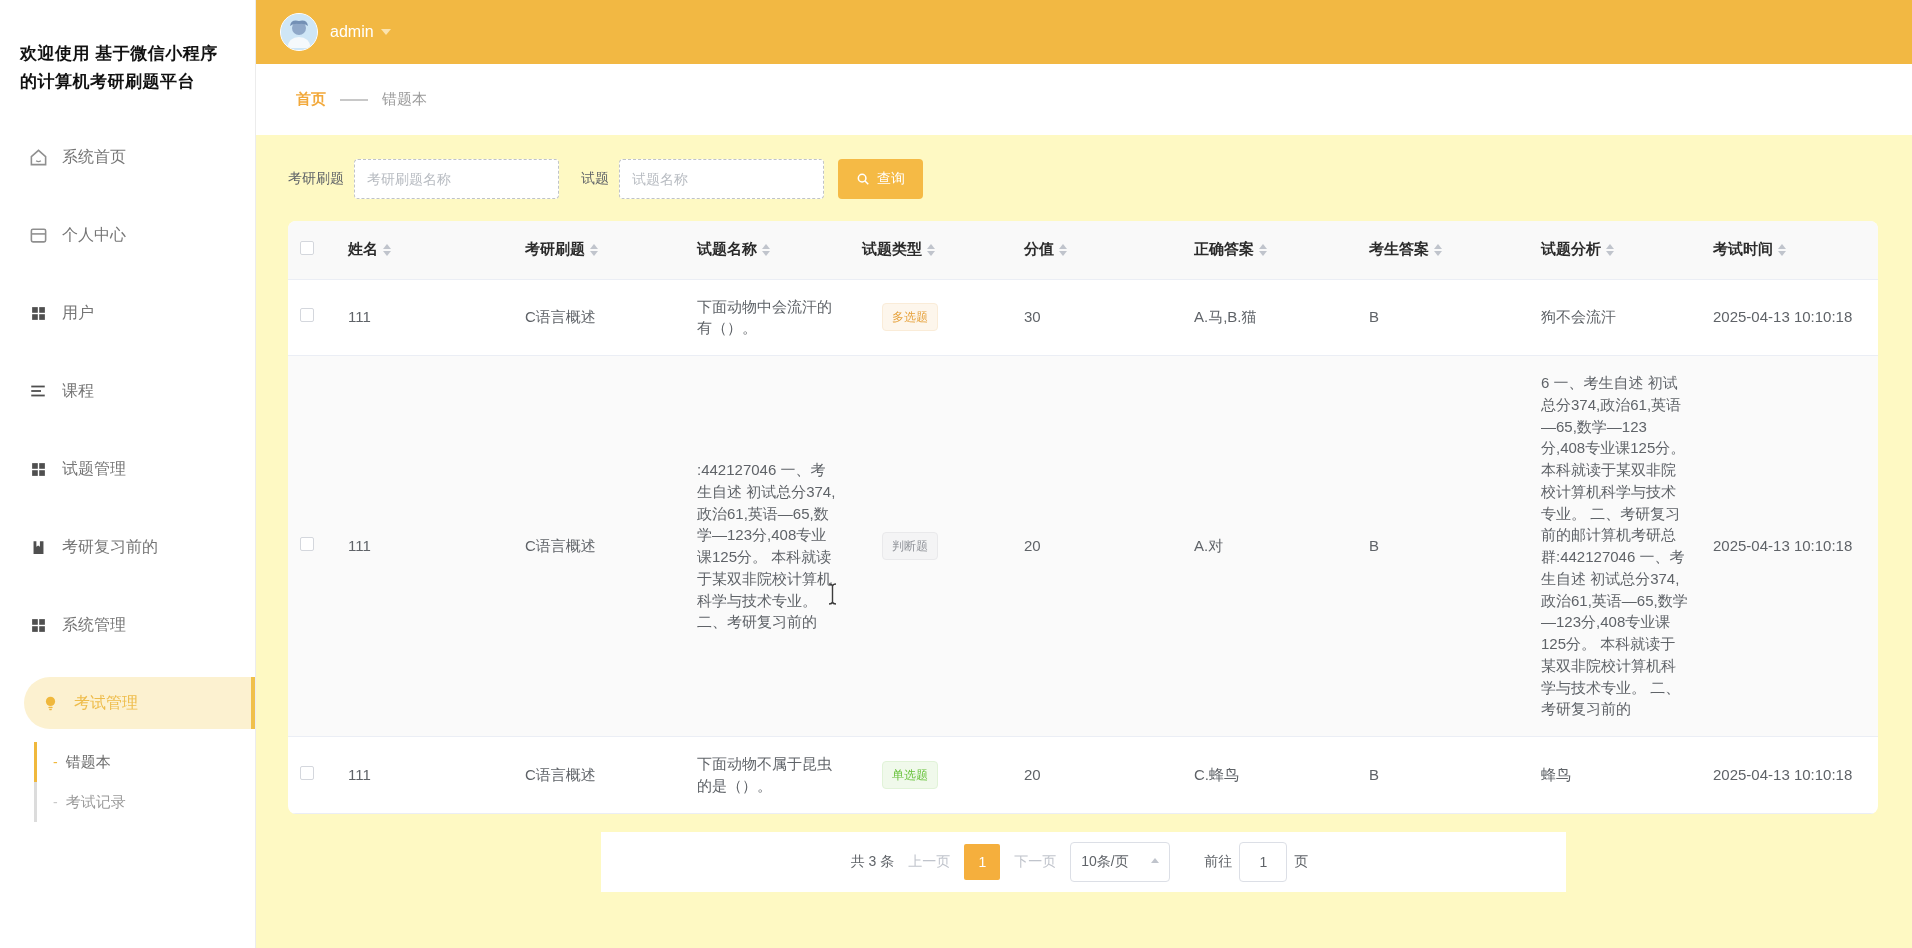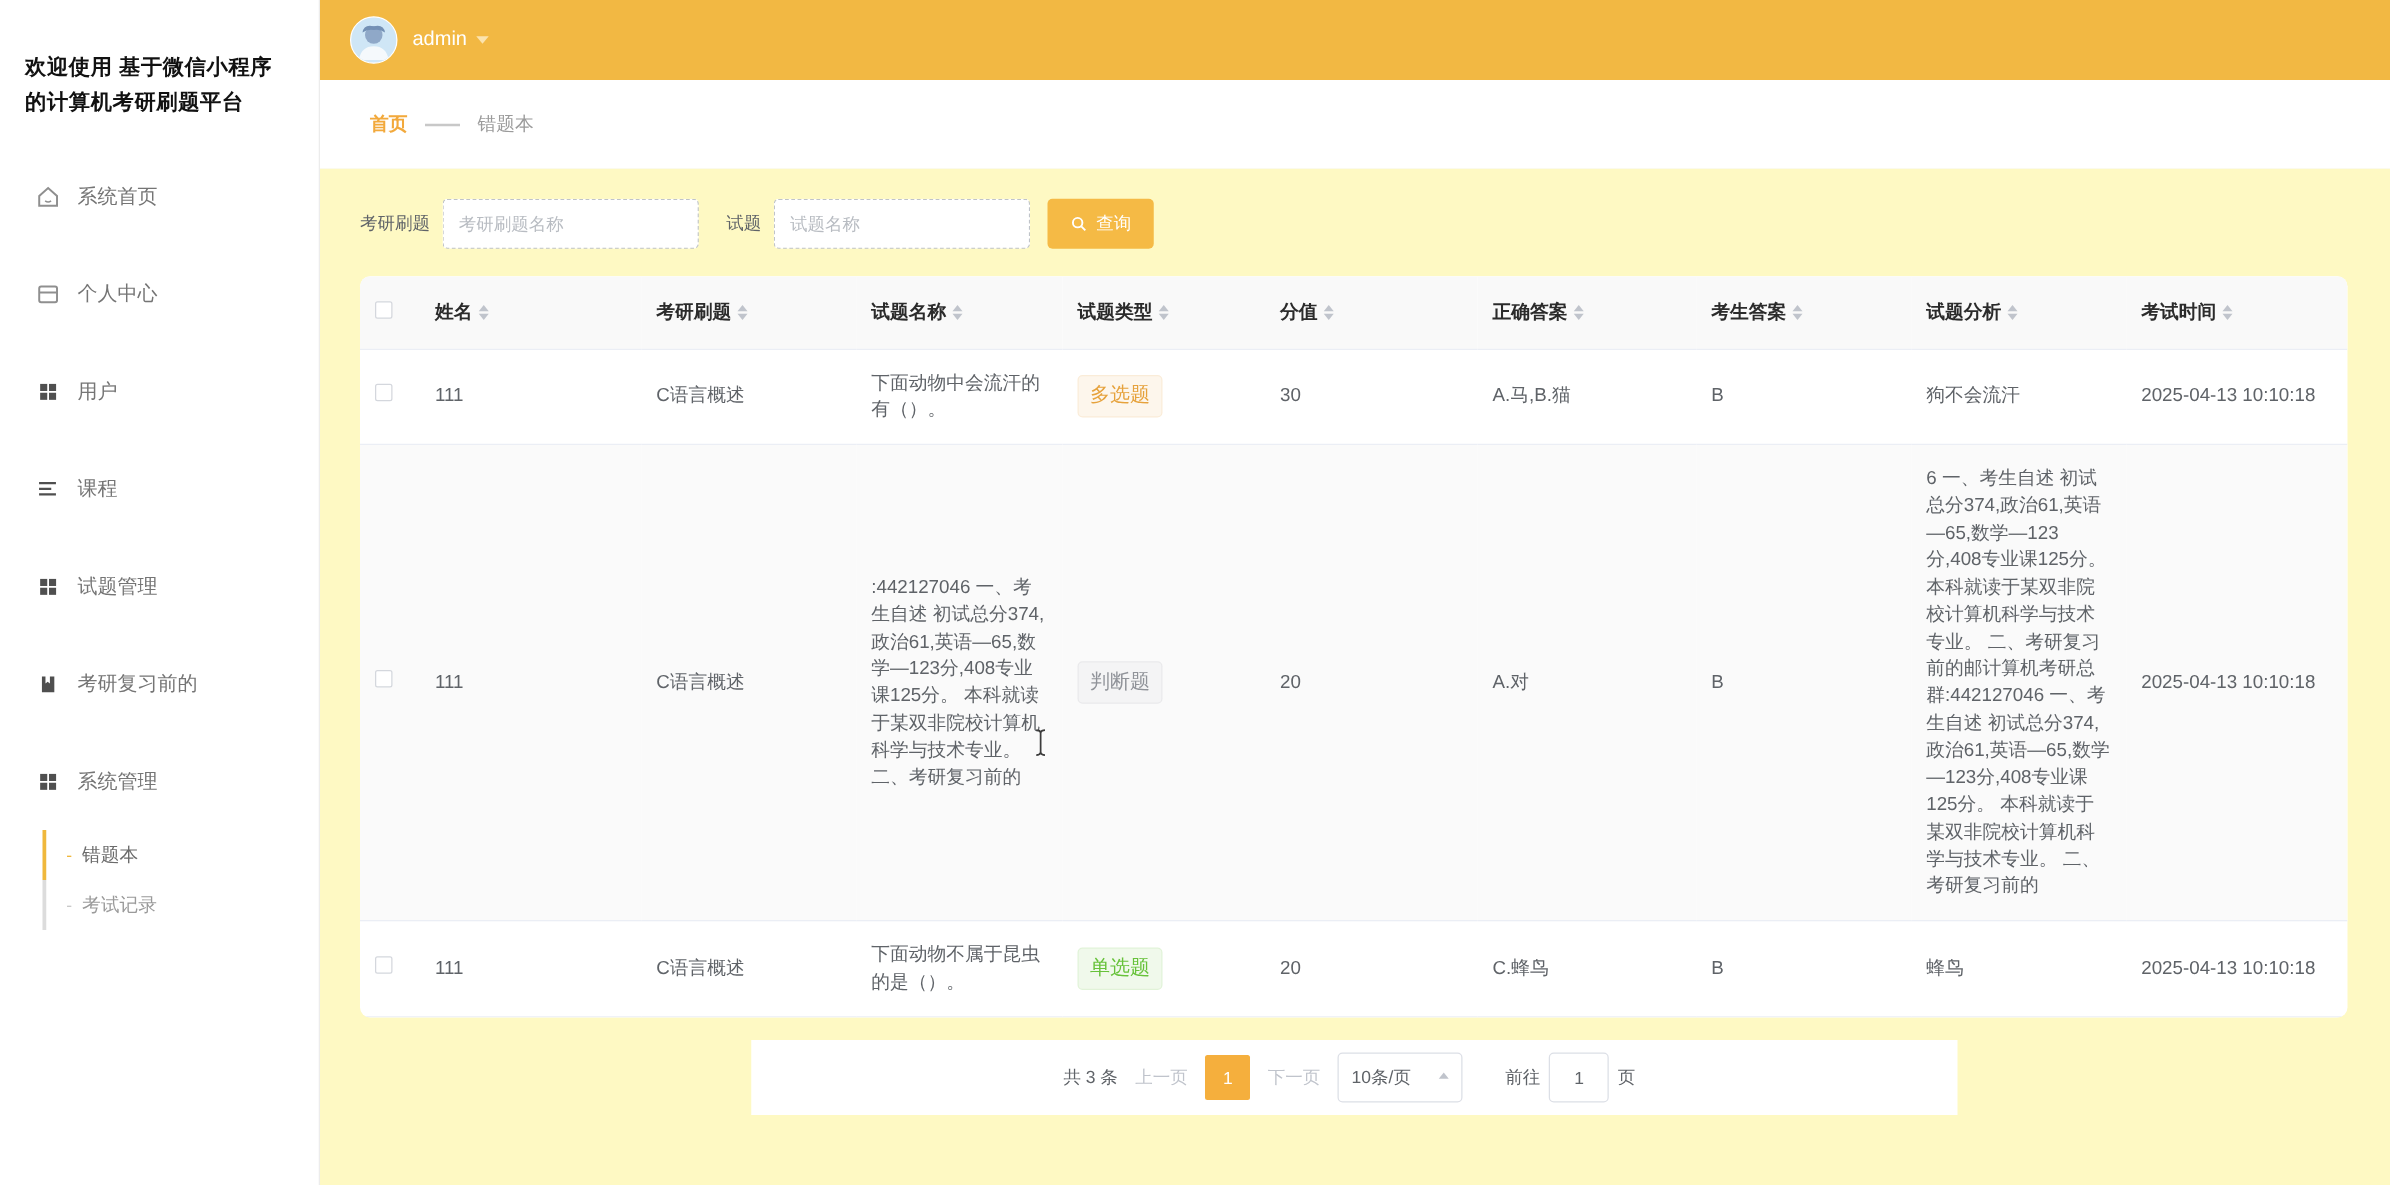--- a/index.html
+++ b/index.html
@@ -76,22 +76,22 @@
   tbody tr.stripe { background:#fafafa; }
   td.longtext, th.longtext { line-height:1.45; }
   .sorter { display:inline-flex; flex-direction:column; margin-left:5px;
     vertical-align:middle; cursor:pointer; }
   .sorter i { width:0; height:0; border-left:4px solid transparent;
     border-right:4px solid transparent; display:block; }
   .sorter .up { border-bottom:5px solid #c0c4cc; margin-bottom:2px; }
   .sorter .dn { border-top:5px solid #c0c4cc; }
   .cbx { width:14px; height:14px; border:1px solid #d4d7dd; border-radius:2px;
     background:#fff; display:inline-block; cursor:pointer; }
-  .tag { display:inline-block; padding:5px 9px; font-size:16px; border-radius:4px;
-    border:1px solid transparent; white-space:nowrap; }
+  .tag { display:inline-block; padding:5px 9px; font-size:12px; border-radius:4px;
+    border:1px solid transparent; white-space:nowrap;margin-left:20px; }
   .tag-warning { background:#fdf6ec; color:#e6a23c; border-color:#faecd8; }
   .tag-info { background:#f4f4f5; color:#909399; border-color:#e9e9eb; }
   .tag-success { background:#f0f9eb; color:#67c23a; border-color:#e1f3d8; }
 
   
   .pagewrap { display:flex; justify-content:center; }
   .pagebar { margin-top:18px; width:965px; height:60px; background:#fff;
     display:flex; align-items:center; justify-content:center; font-size:14px;
     color:#5f6368; }
   .pagebar > * { margin:0 7px; }
@@ -184,20 +184,32 @@
       <li class="menu-item indent">
         <span class="mi">
           <svg width="17" height="17" viewBox="0 0 24 24" fill="currentColor">
               <rect x="3" y="3" width="8" height="8"></rect>
               <rect x="13" y="3" width="8" height="8"></rect>
               <rect x="3" y="13" width="8" height="8"></rect>
               <rect x="13" y="13" width="8" height="8"></rect>
             </svg>
         </span>
         <span>系统管理</span>
+      </li>
+      <li class="menu-item active-pill">
+        <div class="pill">
+          <span class="mi">
+            <svg width="17" height="17" viewBox="0 0 24 24" fill="currentColor">
+                <circle cx="12" cy="9" r="6.5"></circle>
+                <rect x="9" y="16.5" width="6" height="2.2" rx="1"></rect>
+                <rect x="10" y="19.6" width="4" height="1.8" rx="0.9"></rect>
+              </svg>
+          </span>
+          <span>考试管理</span>
+        </div>
       </li>
     </ul>
     <ul class="submenu">
       <li class="on">
         <span class="dash">-</span>
         <span>错题本</span>
       </li>
       <li>
         <span class="dash">-</span>
         <span>考试记录</span>

